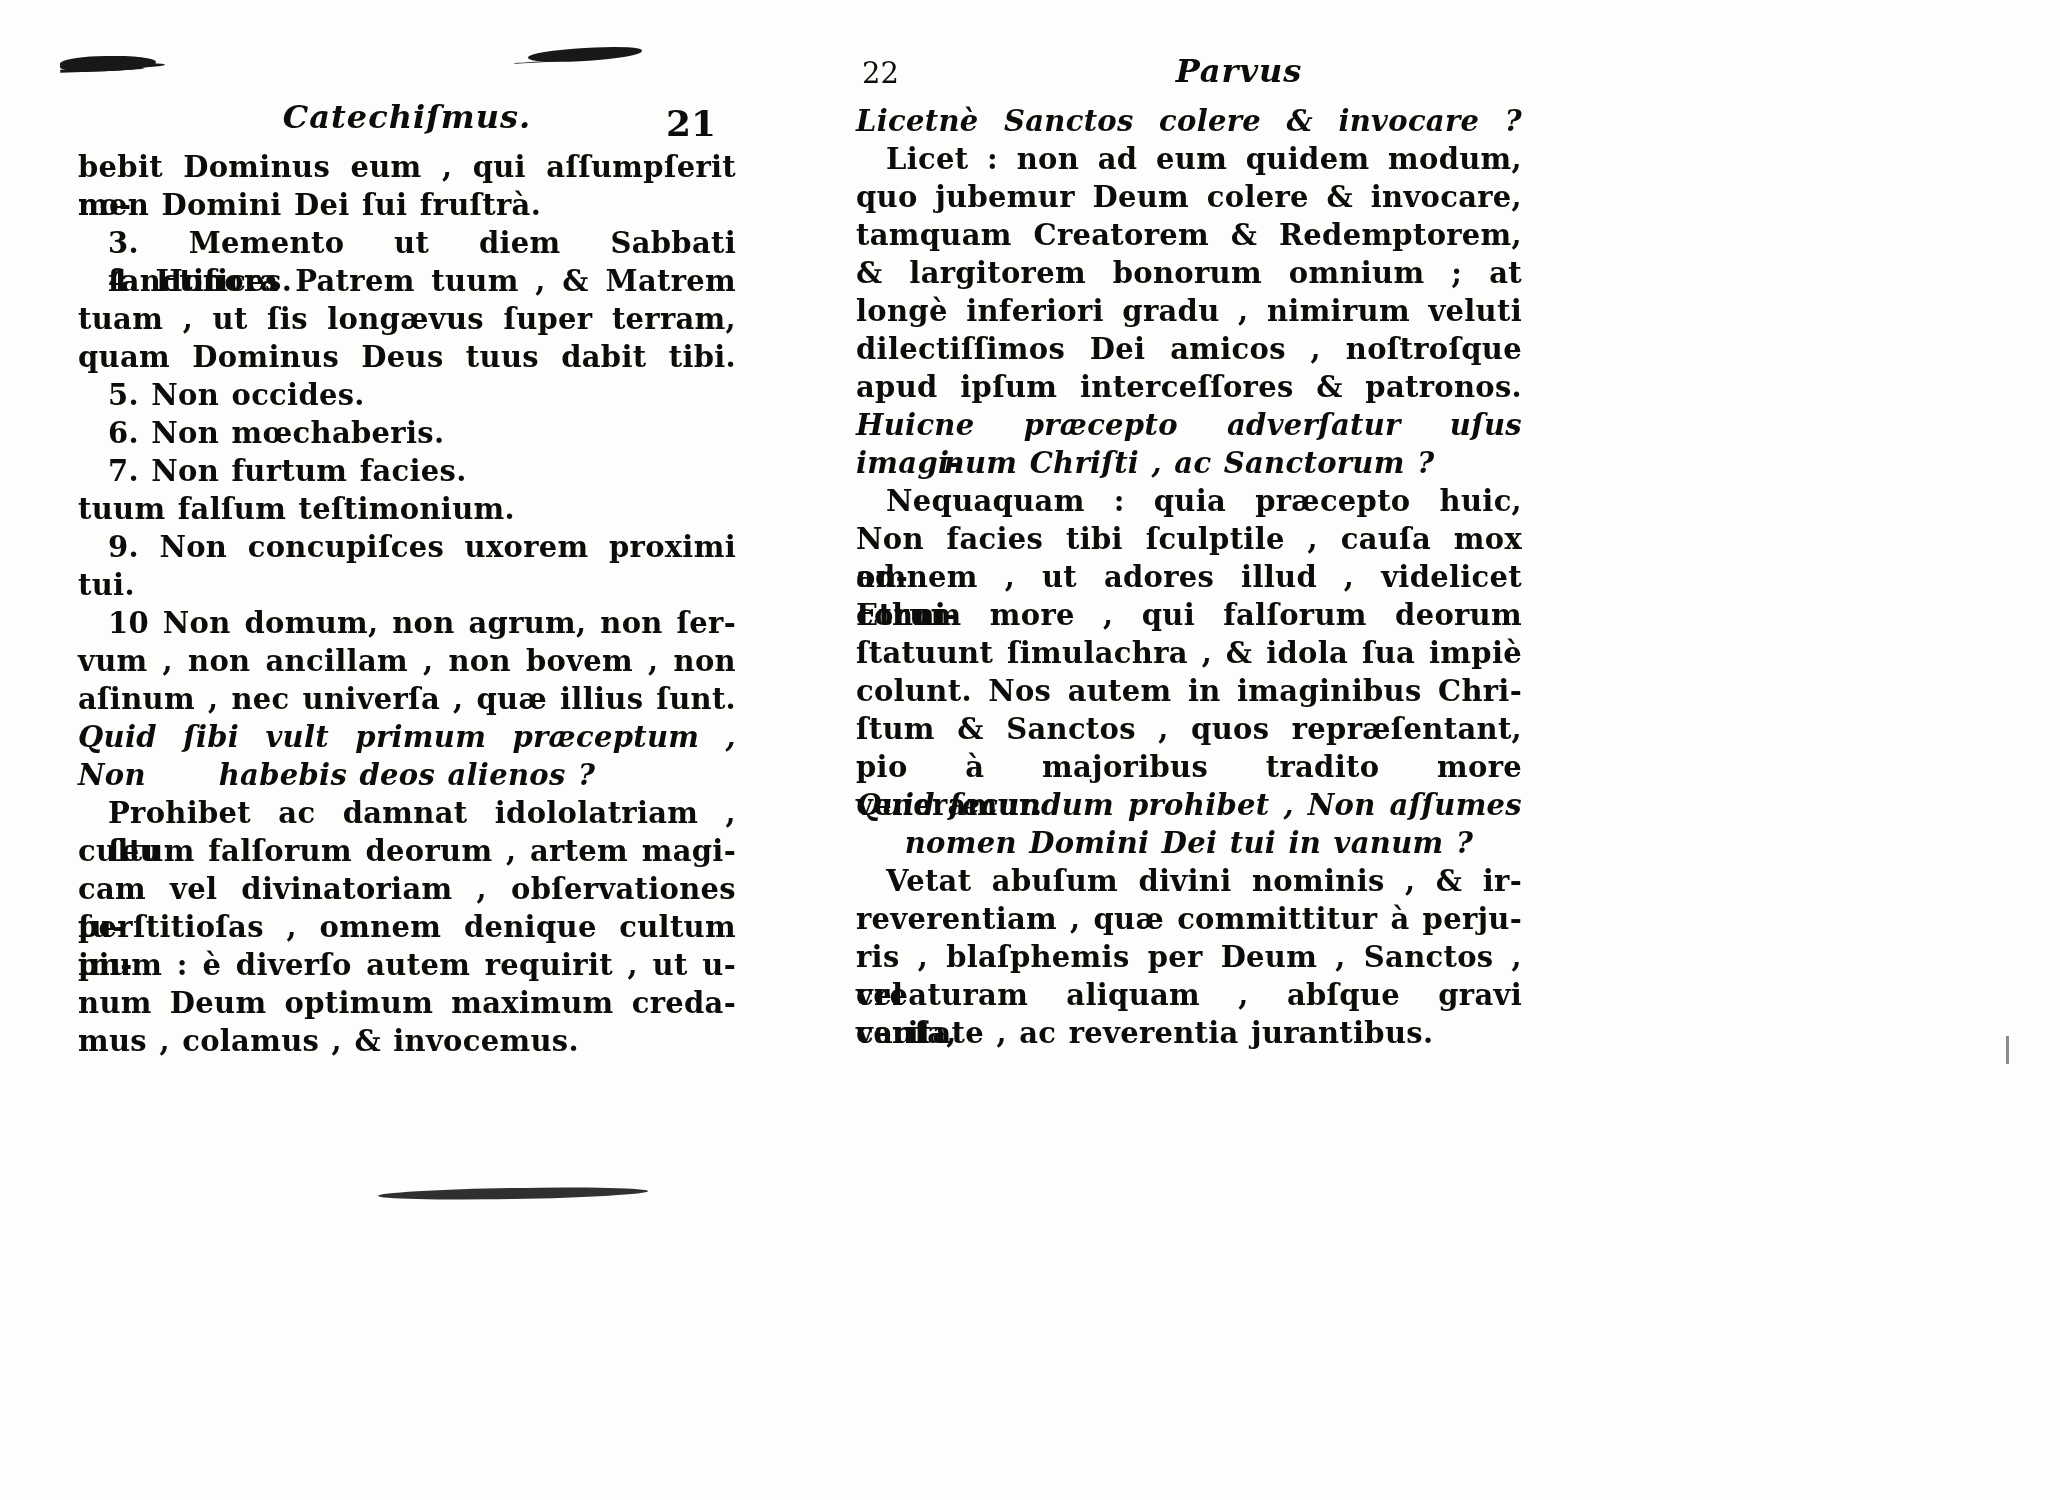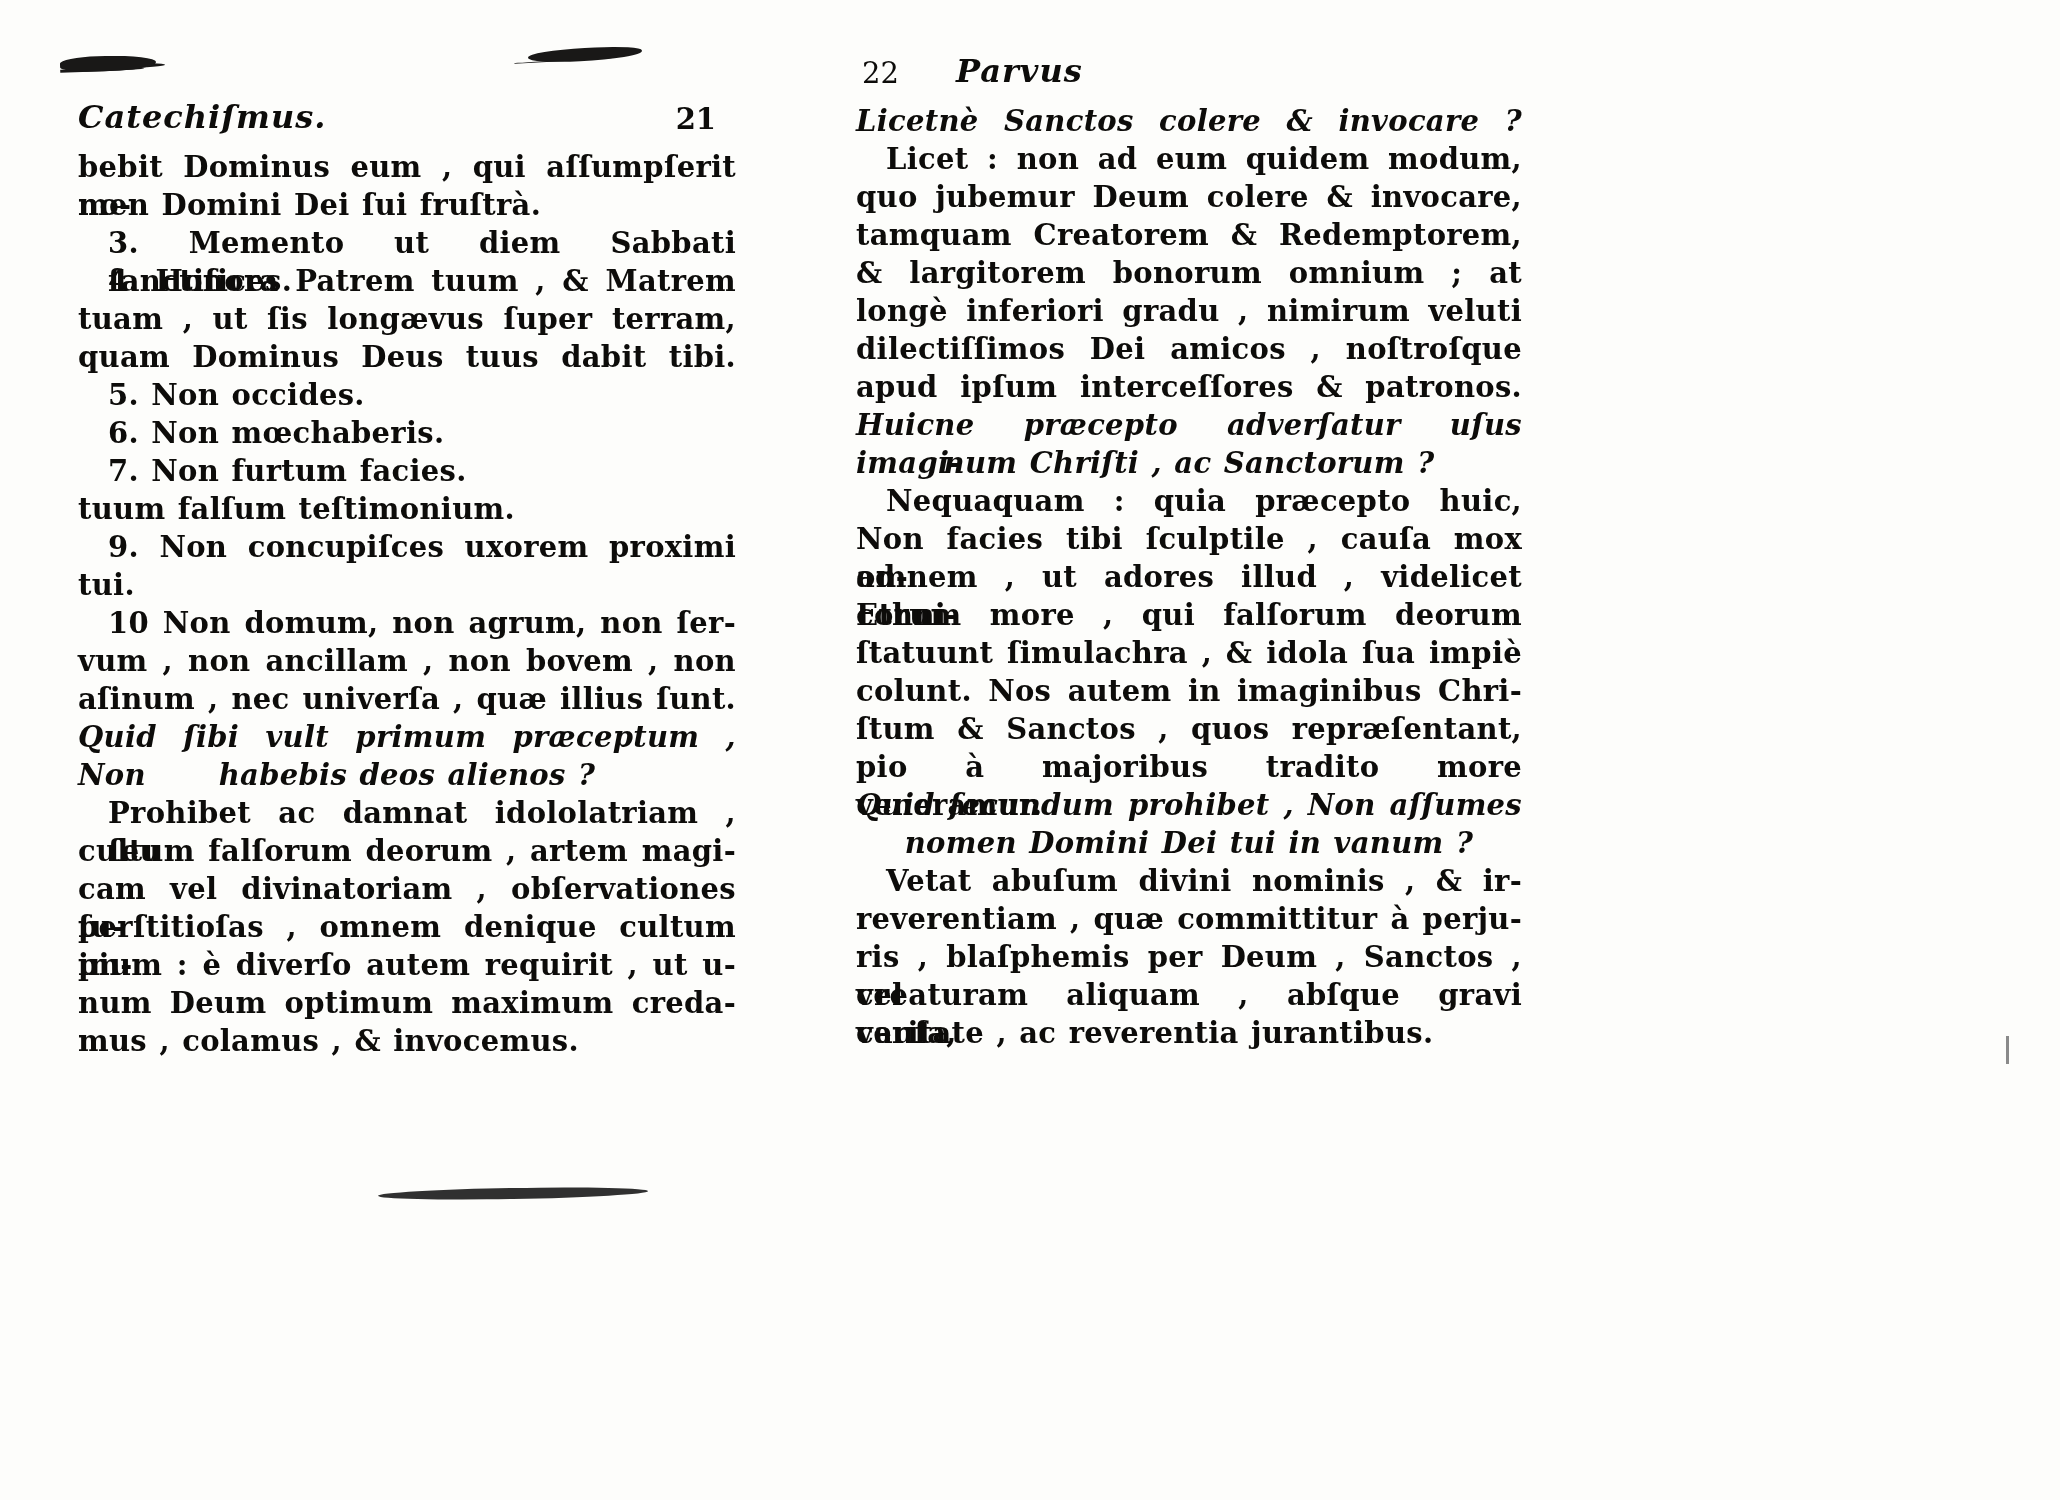--- a/index.html
+++ b/index.html
@@ -8,22 +8,22 @@
     background:#fdfdfb;
     position:relative;overflow:hidden;
     font-family:"DejaVu Serif","Liberation Serif",serif;
     color:#0d0c0a;
   }
   .page{position:absolute;}
   .page.left{left:78px;top:98px;width:658px;}
   .page.right{left:856px;top:52px;width:666px;}
 
   .header{position:relative;height:46px;margin-bottom:4px;}
-  .htitle{display:block;font-style:italic;font-weight:bold;font-size:32px;letter-spacing:1px;}
-  .left .pnum{position:absolute;right:20px;top:4px;font-weight:bold;font-size:29px;}
+  .htitle{display:block;text-align:center;font-style:italic;font-weight:bold;font-size:32px;letter-spacing:1px;}
+  .left .pnum{position:absolute;right:20px;top:4px;font-weight:bold;font-size:36px;}
   .right .pnum{position:absolute;left:6px;top:4px;font-weight:normal;font-size:29px;}
   .right .htitle{padding-left:100px;}
 
   .textcol{position:relative;}
   .line{
     font-size:29px;font-weight:bold;
     line-height:38px;height:38px;
     letter-spacing:0.3px;word-spacing:2px;
     white-space:nowrap;
   }

